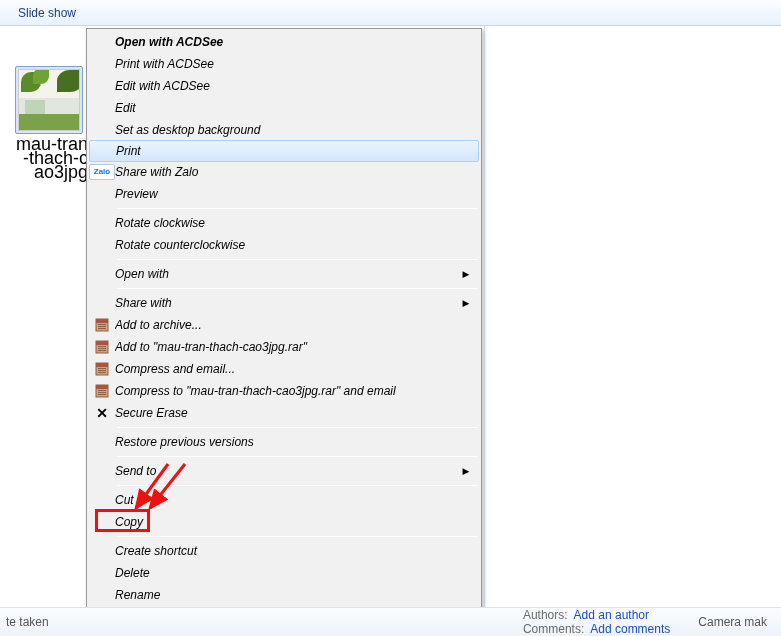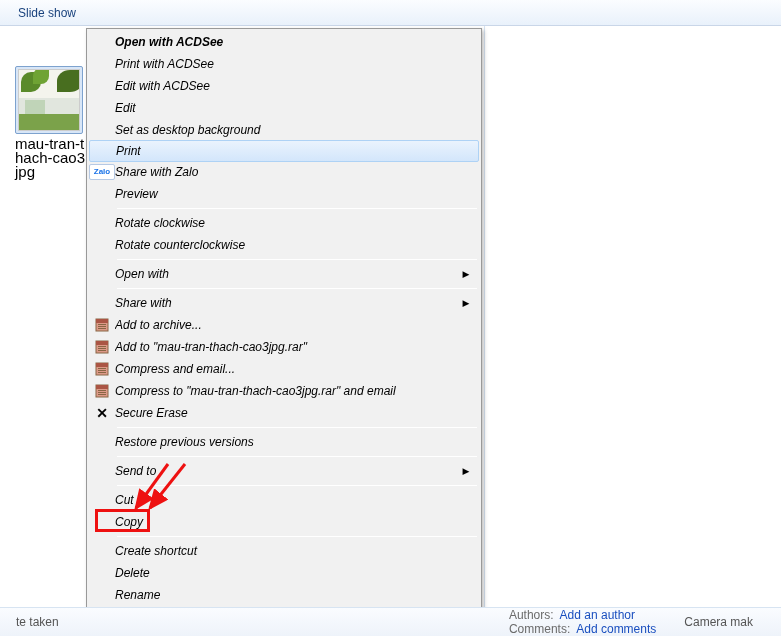--- a/index.html
+++ b/index.html
@@ -17,37 +17,37 @@
   .thumb-sel { border:1px solid #7da2ce; background:#d8e6f7; padding:2px; border-radius:2px; width:68px; }
   .thumb-img { width:62px; height:62px; background:#fff; border:1px solid #ccc; position:relative; overflow:hidden; }
   .thumb-img .ceiling { position:absolute; left:0; top:0; right:0; height:28px; background:#f4f4ed; }
   .thumb-img .leaf { position:absolute; width:20px; height:20px; border-radius:50% 0 50% 0; background:#5a8a2a; }
   .thumb-img .leaf.a { left:2px; top:2px; }
   .thumb-img .leaf.b { left:14px; top:-2px; width:16px; height:16px; background:#6fa334; }
   .thumb-img .leaf.c { left:38px; top:0px; width:26px; height:22px; background:#486e1f; }
   .thumb-img .wall { position:absolute; left:0; top:28px; right:0; height:22px; background:#e1e6de; }
   .thumb-img .cabinet { position:absolute; left:0; bottom:0; right:0; height:16px; background:#7ba24a; }
   .thumb-img .window { position:absolute; left:6px; top:30px; width:20px; height:14px; background:#c0d4b8; }
-  .thumb-label { text-align:left; margin-top:3px; font-size:15px; color:#000; line-height:14px; word-break:break-all; }
+  .thumb-label { text-align:right; margin-top:3px; font-size:18px; color:#000; line-height:14px; word-break:break-all; }
 
   
   .ctx { position:absolute; left:86px; top:28px; width:396px; background:#f1f1f1; border:1px solid #999; box-shadow:2px 2px 4px rgba(0,0,0,0.25); padding:2px 2px; }
   .ctx .row { height:22px; display:flex; align-items:center; position:relative; }
   .ctx .row.hover { background:linear-gradient(#eaf3fd,#d3e6fb); border:1px solid #aed2f5; border-radius:2px; height:22px; margin:-1px 0; }
   .ctx .gutter { width:26px; display:flex; align-items:center; justify-content:center; flex:none; }
   .ctx .lbl { flex:1; padding-right:8px; white-space:nowrap; overflow:hidden;font-style:italic; }
   .ctx .arrow { width:14px; text-align:center; font-size:9px; color:#000; position:absolute; right:6px; }
   .ctx .sep { height:1px; background:#d4d4d4; margin:3px 2px 3px 28px; border-top:1px solid #fff; }
   .ctx .bold { font-weight:700; }
 
   
   .status { position:absolute; left:0; right:0; bottom:0; height:29px; border-top:1px solid #d7e4f2; background:linear-gradient(#fafcff,#eef3fa); display:flex; align-items:center; font-size:12px; color:#555; }
-  .status .left { width:80px; padding-left:16px; }
+  .status .left { width:80px; padding-left:6px; }
   .status .mid { flex:1; }
-  .status .right { display:flex; gap:28px; padding-right:28px; align-items:center; }
+  .status .right { display:flex; gap:28px; padding-right:14px; align-items:center; }
   .status .kv { display:flex; gap:6px; }
   .status .kv .k { color:#6b6b6b; }
   .status .kv .v { color:#1a4fbf; }
 
   
   .red-box { position:absolute; border:3px solid #e11; pointer-events:none; }
 
   
   .zalo { width:27px; height:16px; border:1px solid #b6c9e4; border-radius:2px; background:#fff; font-size:8px; line-height:14px; text-align:center; color:#1a73e8; font-weight:bold; }
   .rar { width:16px; height:16px; }

